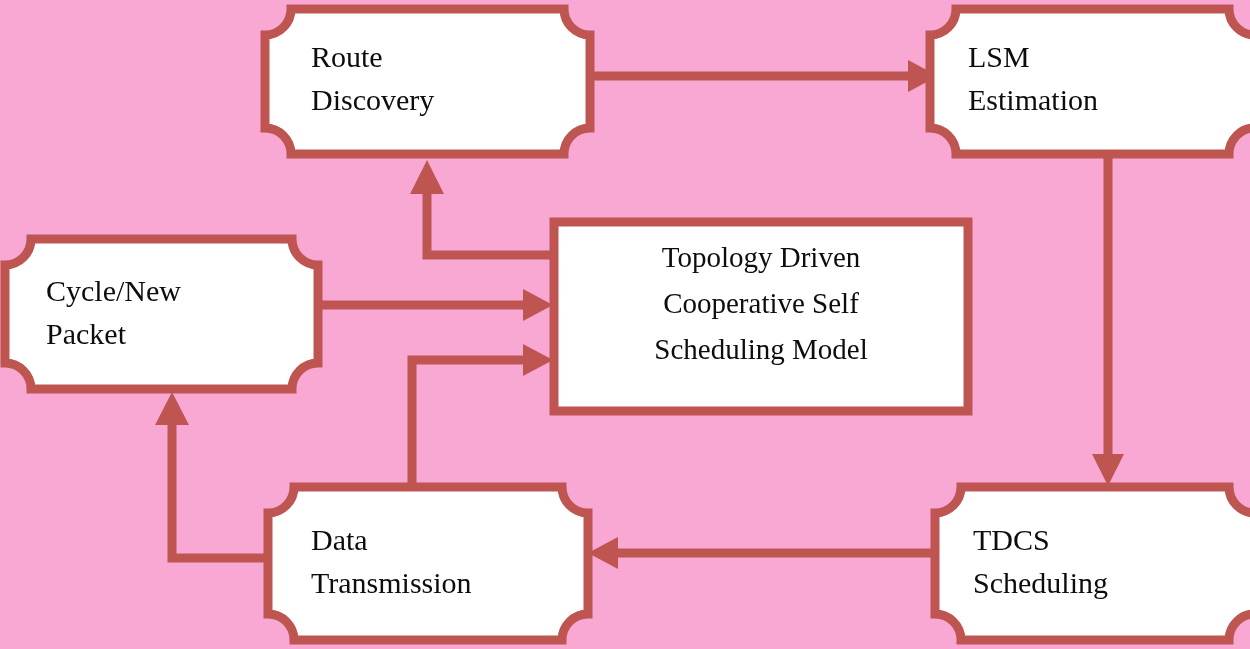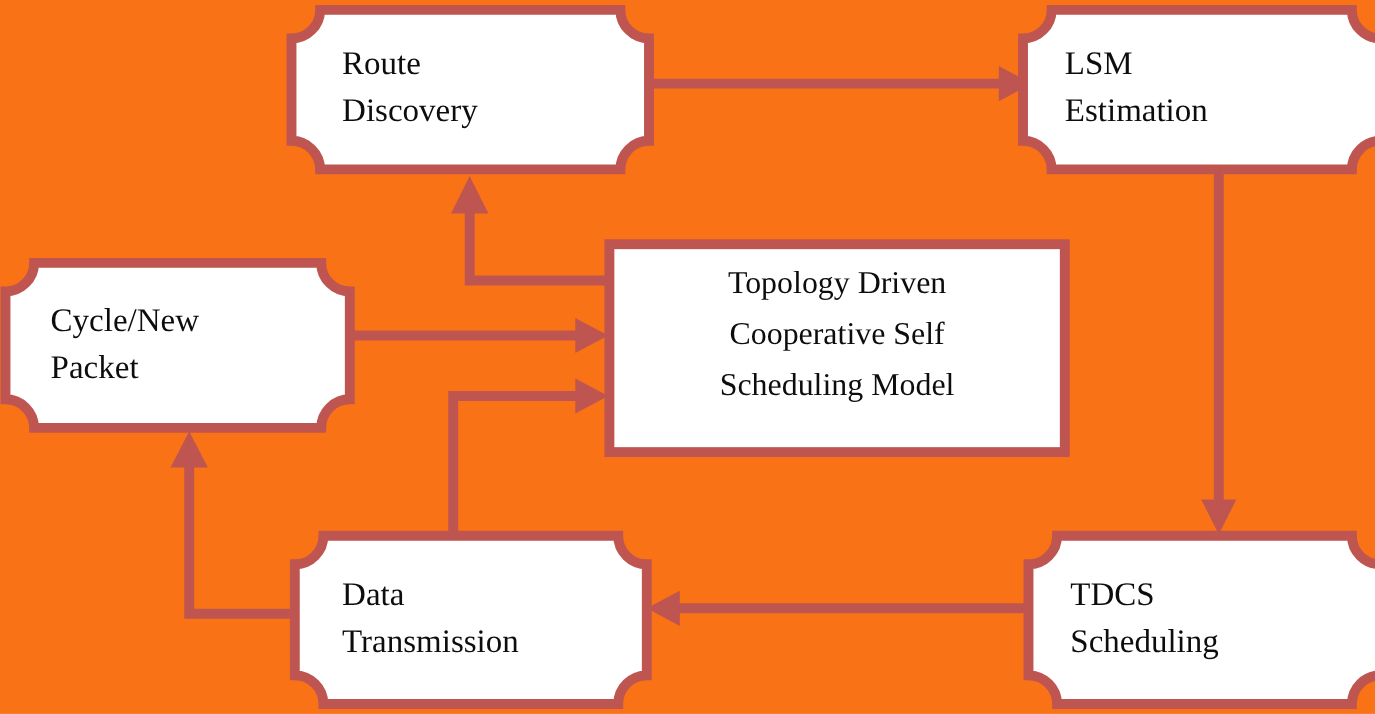--- a/index.html
+++ b/index.html
@@ -8,21 +8,21 @@
     padding: 0;
     background: #ffffff;
   }
   body {
     font-family: "Liberation Serif", "DejaVu Serif", serif;
   }
   #diagram-root {
     position: relative;
     width: 1250px;
     height: 649px;
-    background: #f97316;
+    background: #f9a8d4;
     overflow: hidden;
   }
   svg.canvas {
     position: absolute;
     left: 0;
     top: 0;
     width: 1250px;
     height: 649px;
     display: block;
   }

